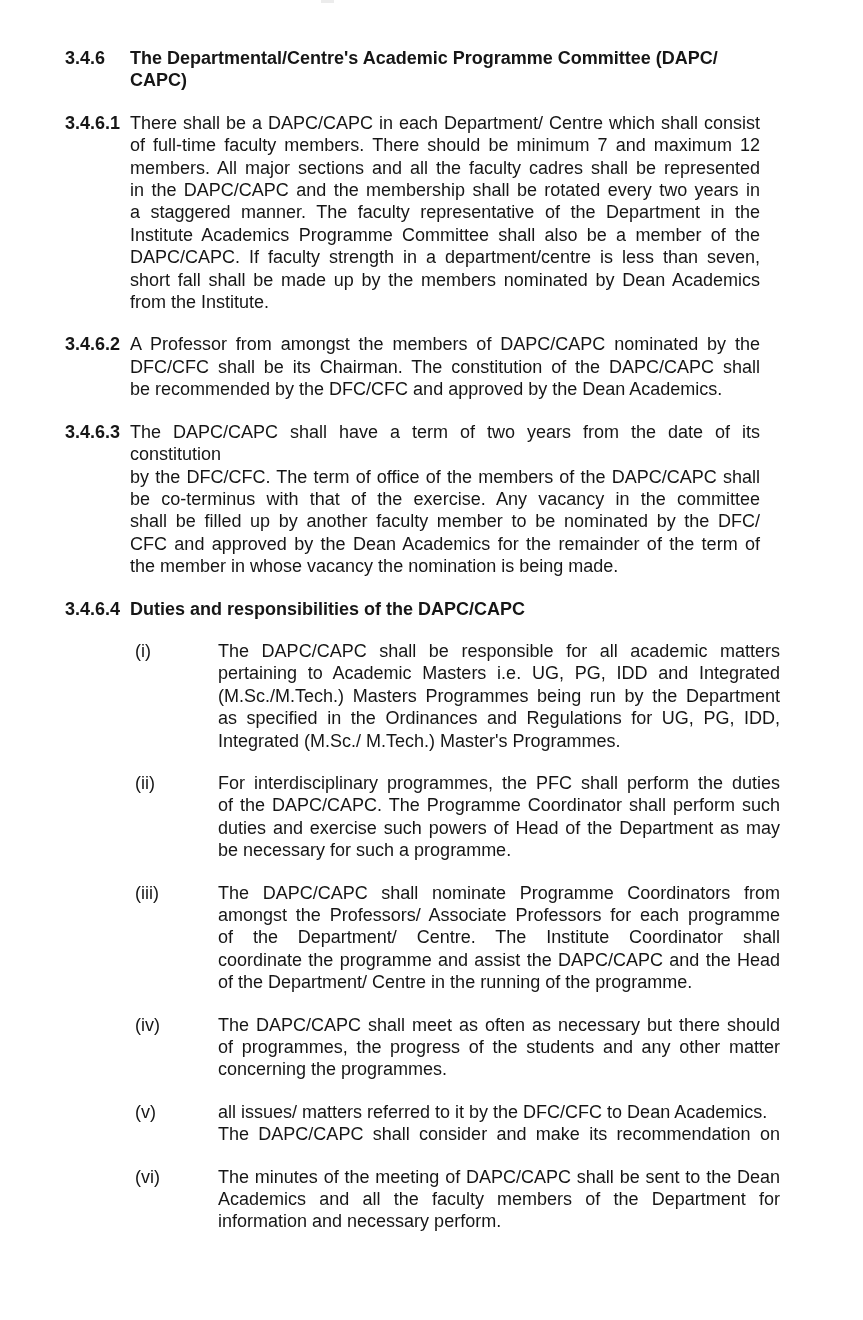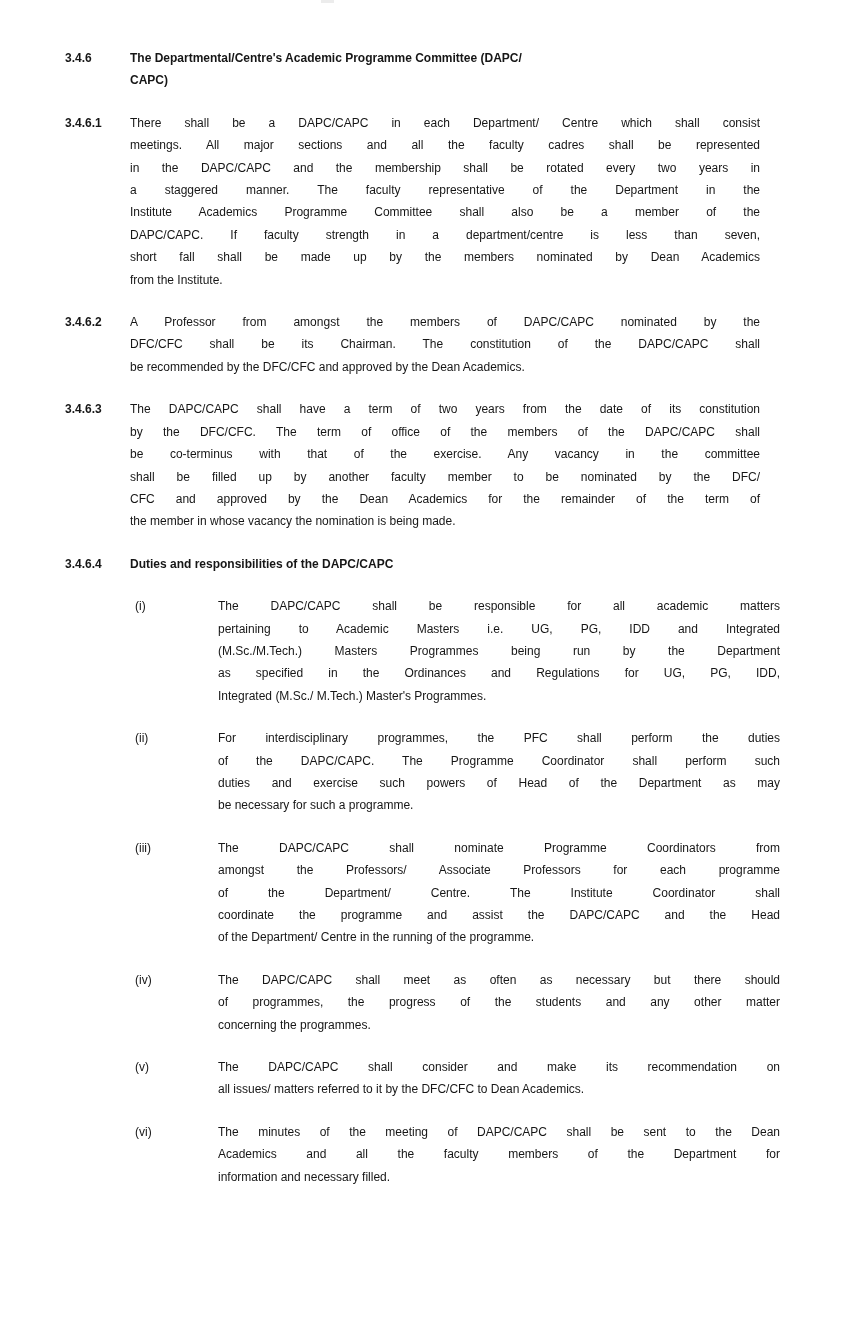--- a/index.html
+++ b/index.html
@@ -21,21 +21,21 @@
     top: 0;
     width: 13px;
     height: 3px;
     background: #ececec;
   }
   .doc {
     position: absolute;
     left: 65px;
     top: 47px;
     width: 695px;
-    font-size: 12px;
+    font-size: 18px;
     line-height: 22.4px;
   }
   .row {
     display: flex;
     margin-bottom: 20px;
   }
   .row.heading .num,
   .row.heading .textbody {
     font-weight: bold;
   }
@@ -83,21 +83,22 @@
       <div class="num">3.4.6</div>
       <div class="textbody">
         <div class="jline noj">The Departmental/Centre's Academic Programme Committee (DAPC/</div>
         <div class="jline last noj">CAPC)</div>
       </div>
     </div>
     <div class="row paragraph">
       <div class="num">3.4.6.1</div>
       <div class="textbody">
         <div class="jline">There shall be a DAPC/CAPC in each Department/ Centre which shall consist</div>
-        <div class="jline">meetings. All major sections and all the faculty cadres shall be represented</div>
+        <div class="jline">of full-time faculty members. There should be minimum 7 and maximum 12</div>
+        <div class="jline">members. All major sections and all the faculty cadres shall be represented</div>
         <div class="jline">in the DAPC/CAPC and the membership shall be rotated every two years in</div>
         <div class="jline">a staggered manner.  The faculty representative of the Department in the</div>
         <div class="jline">Institute Academics Programme Committee shall also be a member of the</div>
         <div class="jline">DAPC/CAPC. If faculty strength in a department/centre is less than seven,</div>
         <div class="jline">short fall shall be made up by the members nominated by Dean Academics</div>
         <div class="jline last">from the Institute.</div>
       </div>
     </div>
     <div class="row paragraph">
       <div class="num">3.4.6.2</div>
@@ -157,25 +158,25 @@
       <div class="marker">(iv)</div>
       <div class="textbody">
         <div class="jline">The DAPC/CAPC shall meet as often as necessary but there should</div>
         <div class="jline">of programmes, the progress of the students and any other matter</div>
         <div class="jline last">concerning the programmes.</div>
       </div>
     </div>
     <div class="row list-item">
       <div class="marker">(v)</div>
       <div class="textbody">
+        <div class="jline last">all issues/ matters referred to it by the DFC/CFC to Dean Academics.</div>
         <div class="jline">The DAPC/CAPC shall consider and make its recommendation on</div>
-        <div class="jline last">all issues/ matters referred to it by the DFC/CFC to Dean Academics.</div>
       </div>
     </div>
     <div class="row list-item">
       <div class="marker">(vi)</div>
       <div class="textbody">
         <div class="jline">The minutes of the meeting of DAPC/CAPC shall be sent to the Dean</div>
         <div class="jline">Academics and all the faculty members of the Department for</div>
-        <div class="jline last">information and necessary filled.</div>
+        <div class="jline last">information and necessary perform.</div>
       </div>
     </div>
   </div>
 
 </body></html>

